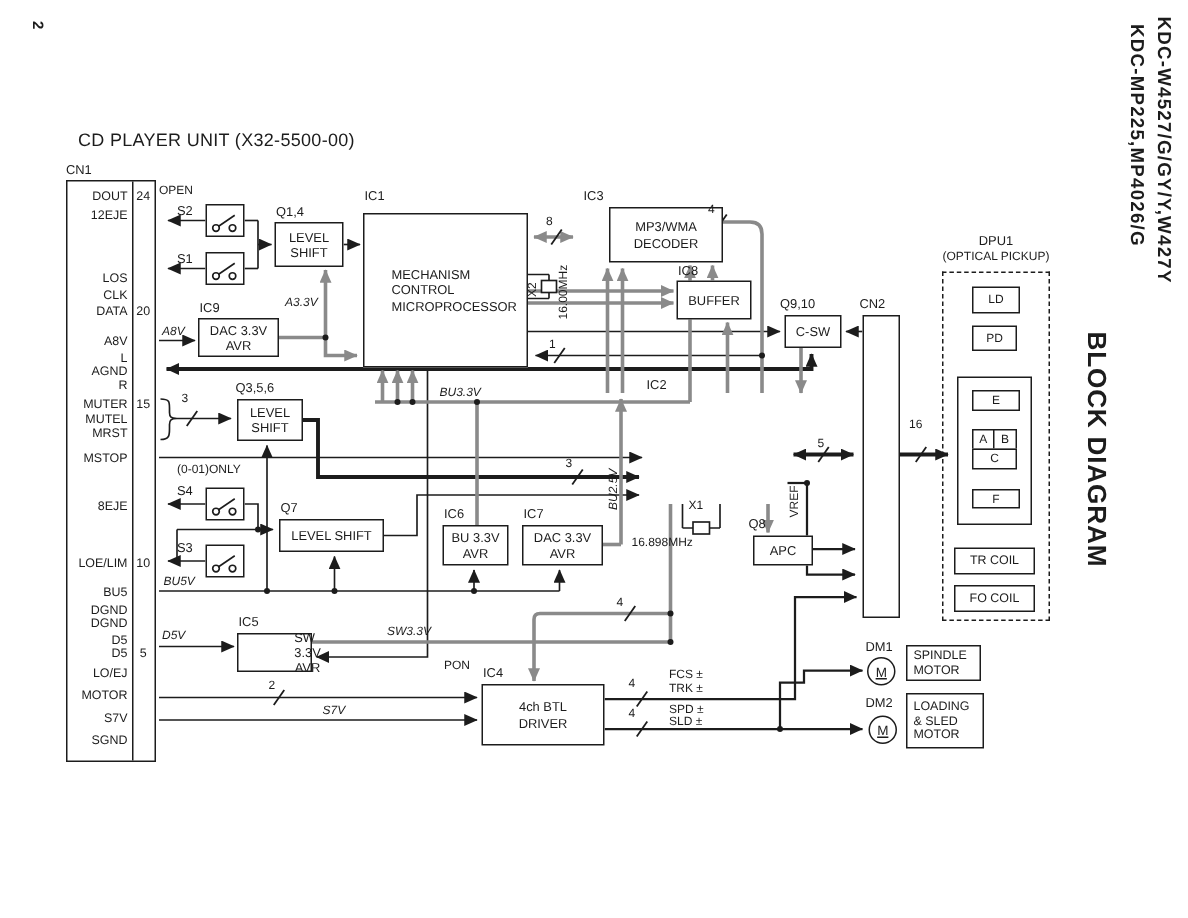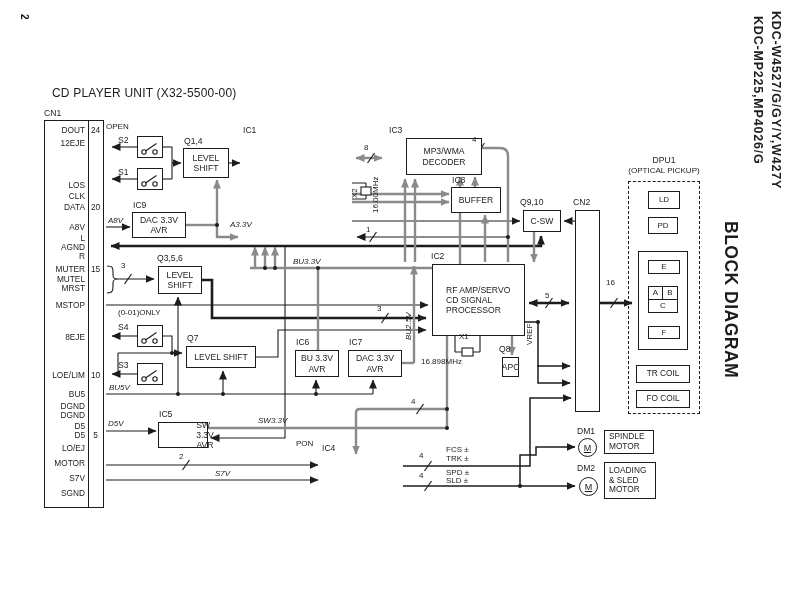--- a/index.html
+++ b/index.html
@@ -292,20 +292,25 @@
       <span>SHIFT</span>
   </div>
 
   <span class="rf" style="left:133px;top:200px;">IC9</span>
   <div class="bx" style="left:132px;top:212px;width:54px;height:26px;">
     <span>DAC 3.3V</span>
       <span>AVR</span>
   </div>
 
   <span class="rf" style="left:243px;top:125px;">IC1</span>
+  <div class="bx al" style="left:242px;top:142px;width:110px;height:103px;padding-left:18px;">
+    <span>MECHANISM</span>
+      <span>CONTROL</span>
+      <span>MICROPROCESSOR</span>
+  </div>
 
   <span class="rot-ccw" style="left:350px;top:198px;">X2</span>
   <span class="rot-ccw" style="left:371px;top:213px;">16.00MHz</span>
 
   <span class="rf" style="left:389px;top:125px;">IC3</span>
   <div class="bx" style="left:388px;top:138px;width:76px;height:37px;margin-left:18px;">
     <span>MP3/WMA</span>
       <span>DECODER</span>
   </div>
 
@@ -316,31 +321,26 @@
 
   <span class="rf" style="left:520px;top:197px;">Q9,10</span>
   <div class="bx" style="left:523px;top:210px;width:38px;height:22px;">
     <span>C-SW</span>
   </div>
 
   <span class="rf" style="left:573px;top:197px;">CN2</span>
   <div class="bx" style="left:575px;top:210px;width:25px;height:202px;"></div>
 
   <span class="rf" style="left:431px;top:251px;">IC2</span>
-  <div class="bx al" style="left:432px;top:264px;width:93px;height:72px;padding-left:13px;">
-    <span>RF AMP/SERVO</span>
-      <span>CD SIGNAL</span>
-      <span>PROCESSOR</span>
-  </div>
 
   <span class="wl" style="left:459px;top:332px;">X1</span>
   <span class="wl" style="left:421px;top:357px;">16.898MHz</span>
 
   <span class="rf" style="left:499px;top:344px;">Q8</span>
-  <div class="bx" style="left:502px;top:357px;width:17px;height:20px;">
+  <div class="bx" style="left:502px;top:357px;width:40px;height:20px;">
     <span>APC</span>
   </div>
 
   <span class="rf" style="left:157px;top:253px;">Q3,5,6</span>
   <div class="bx" style="left:158px;top:266px;width:44px;height:28px;">
     <span>LEVEL</span>
       <span>SHIFT</span>
   </div>
 
   <span class="rf" style="left:187px;top:333px;">Q7</span>
@@ -360,20 +360,24 @@
       <span>AVR</span>
   </div>
 
   <span class="rf" style="left:159px;top:409px;">IC5</span>
   <div class="bx" style="left:158px;top:422px;width:50px;height:26px;padding-left:44px;">
     <span>SW 3.3V</span>
       <span>AVR</span>
   </div>
 
   <span class="rf" style="left:322px;top:443px;">IC4</span>
+  <div class="bx" style="left:321px;top:456px;width:82px;height:41px;">
+    <span>4ch BTL</span>
+      <span>DRIVER</span>
+  </div>
 
   <span class="rf" style="left:616px;top:155px;width:96px;text-align:center;">DPU1</span>
   <span class="wl" style="left:604px;top:166px;width:120px;text-align:center;">(OPTICAL PICKUP)</span>
   <div class="dashed" style="left:628px;top:181px;width:72px;height:233px;"></div>
   <div class="bx" style="left:648px;top:191px;width:32px;height:18px;font-size:8px;">
       <span>LD</span>
     </div>
   <div class="bx" style="left:648px;top:217px;width:30px;height:17px;font-size:8px;">
       <span>PD</span>
     </div>
@@ -412,21 +416,21 @@
   <div class="mc" style="left:579px;top:477px;">
       <span>M</span>
     </div>
   <div class="bx al" style="left:604px;top:462px;width:52px;height:37px;padding-left:4px;font-size:8.3px;">
     <span>LOADING</span>
       <span>&amp; SLED</span>
       <span>MOTOR</span>
   </div>
 
   <span class="wl it" style="left:108px;top:216px;">A8V</span>
-  <span class="wl it" style="left:190px;top:220px;margin-left:40px;">A3.3V</span>
+  <span class="wl it" style="left:190px;top:197px;">A3.3V</span>
   <span class="wl it" style="left:293px;top:257px;">BU3.3V</span>
   <span class="wl it" style="left:109px;top:383px;">BU5V</span>
   <span class="wl it" style="left:108px;top:419px;">D5V</span>
   <span class="wl it" style="left:258px;top:416px;">SW3.3V</span>
   <span class="wl" style="left:265px;top:439px;padding-left:31px;">PON</span>
   <span class="wl it" style="left:215px;top:469px;">S7V</span>
   <span class="rot-ccw" style="left:404px;top:340px;font-style:italic;">BU2.5V</span>
   <span class="rot-ccw" style="left:525px;top:345px;">VREF</span>
   <span class="wl" style="left:364px;top:143px;">8</span>
   <span class="wl" style="left:472px;top:135px;">4</span>

